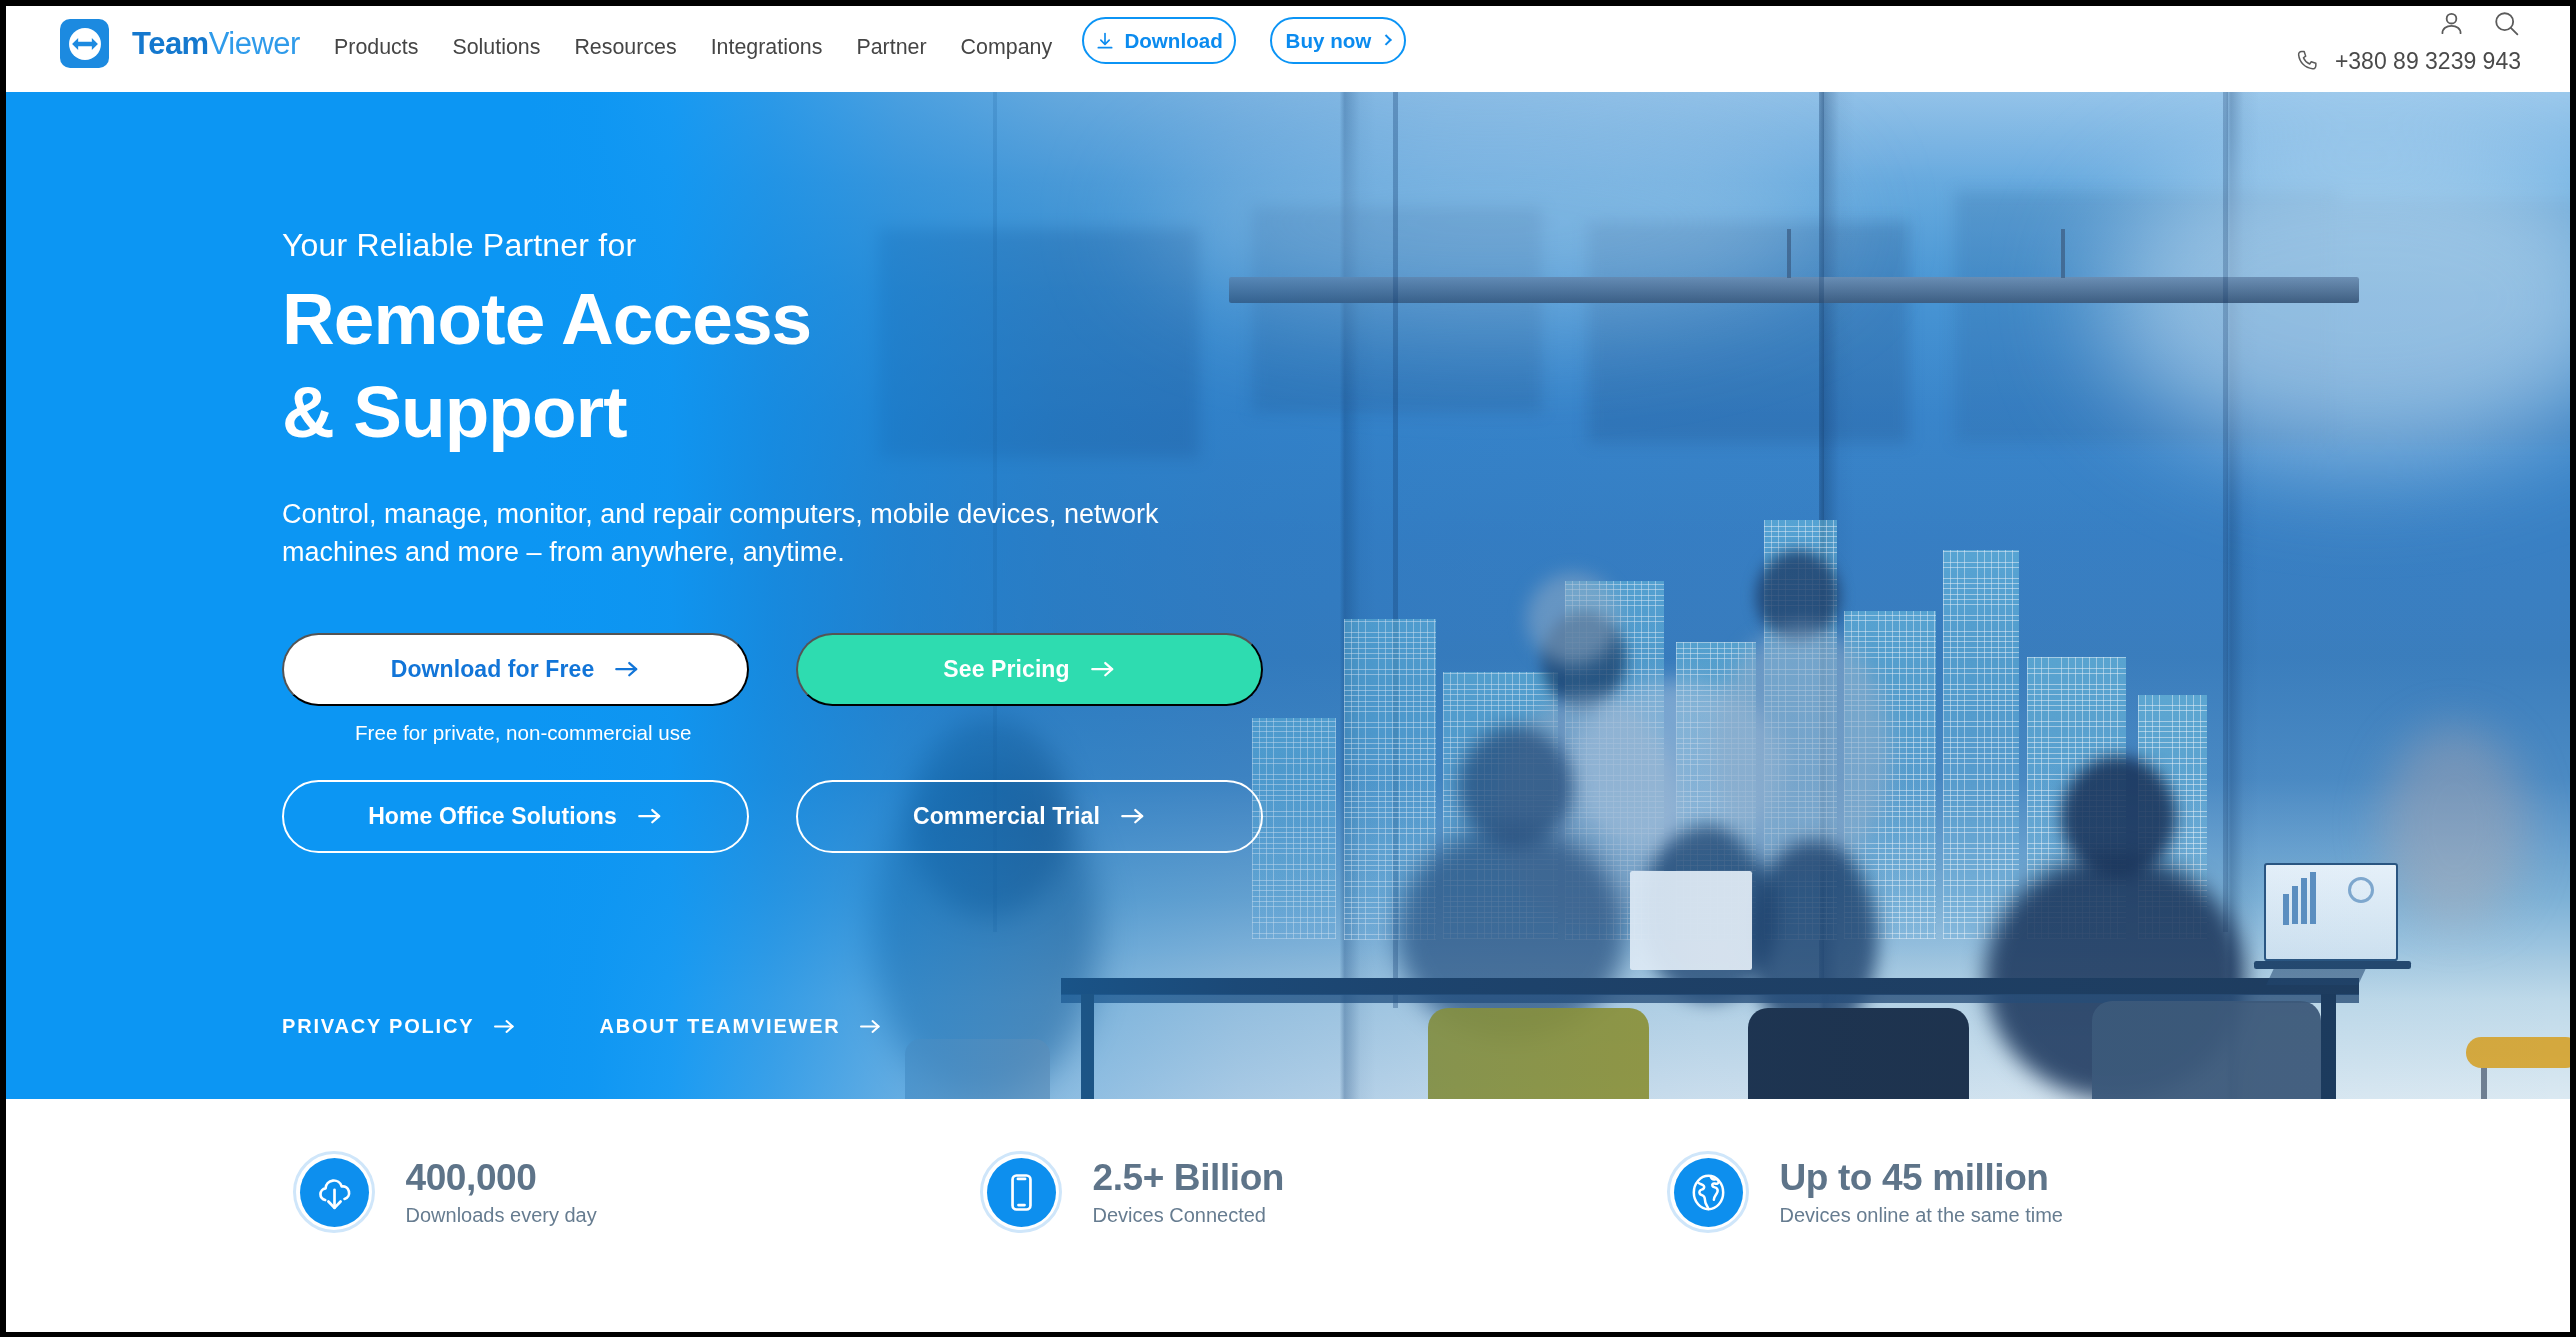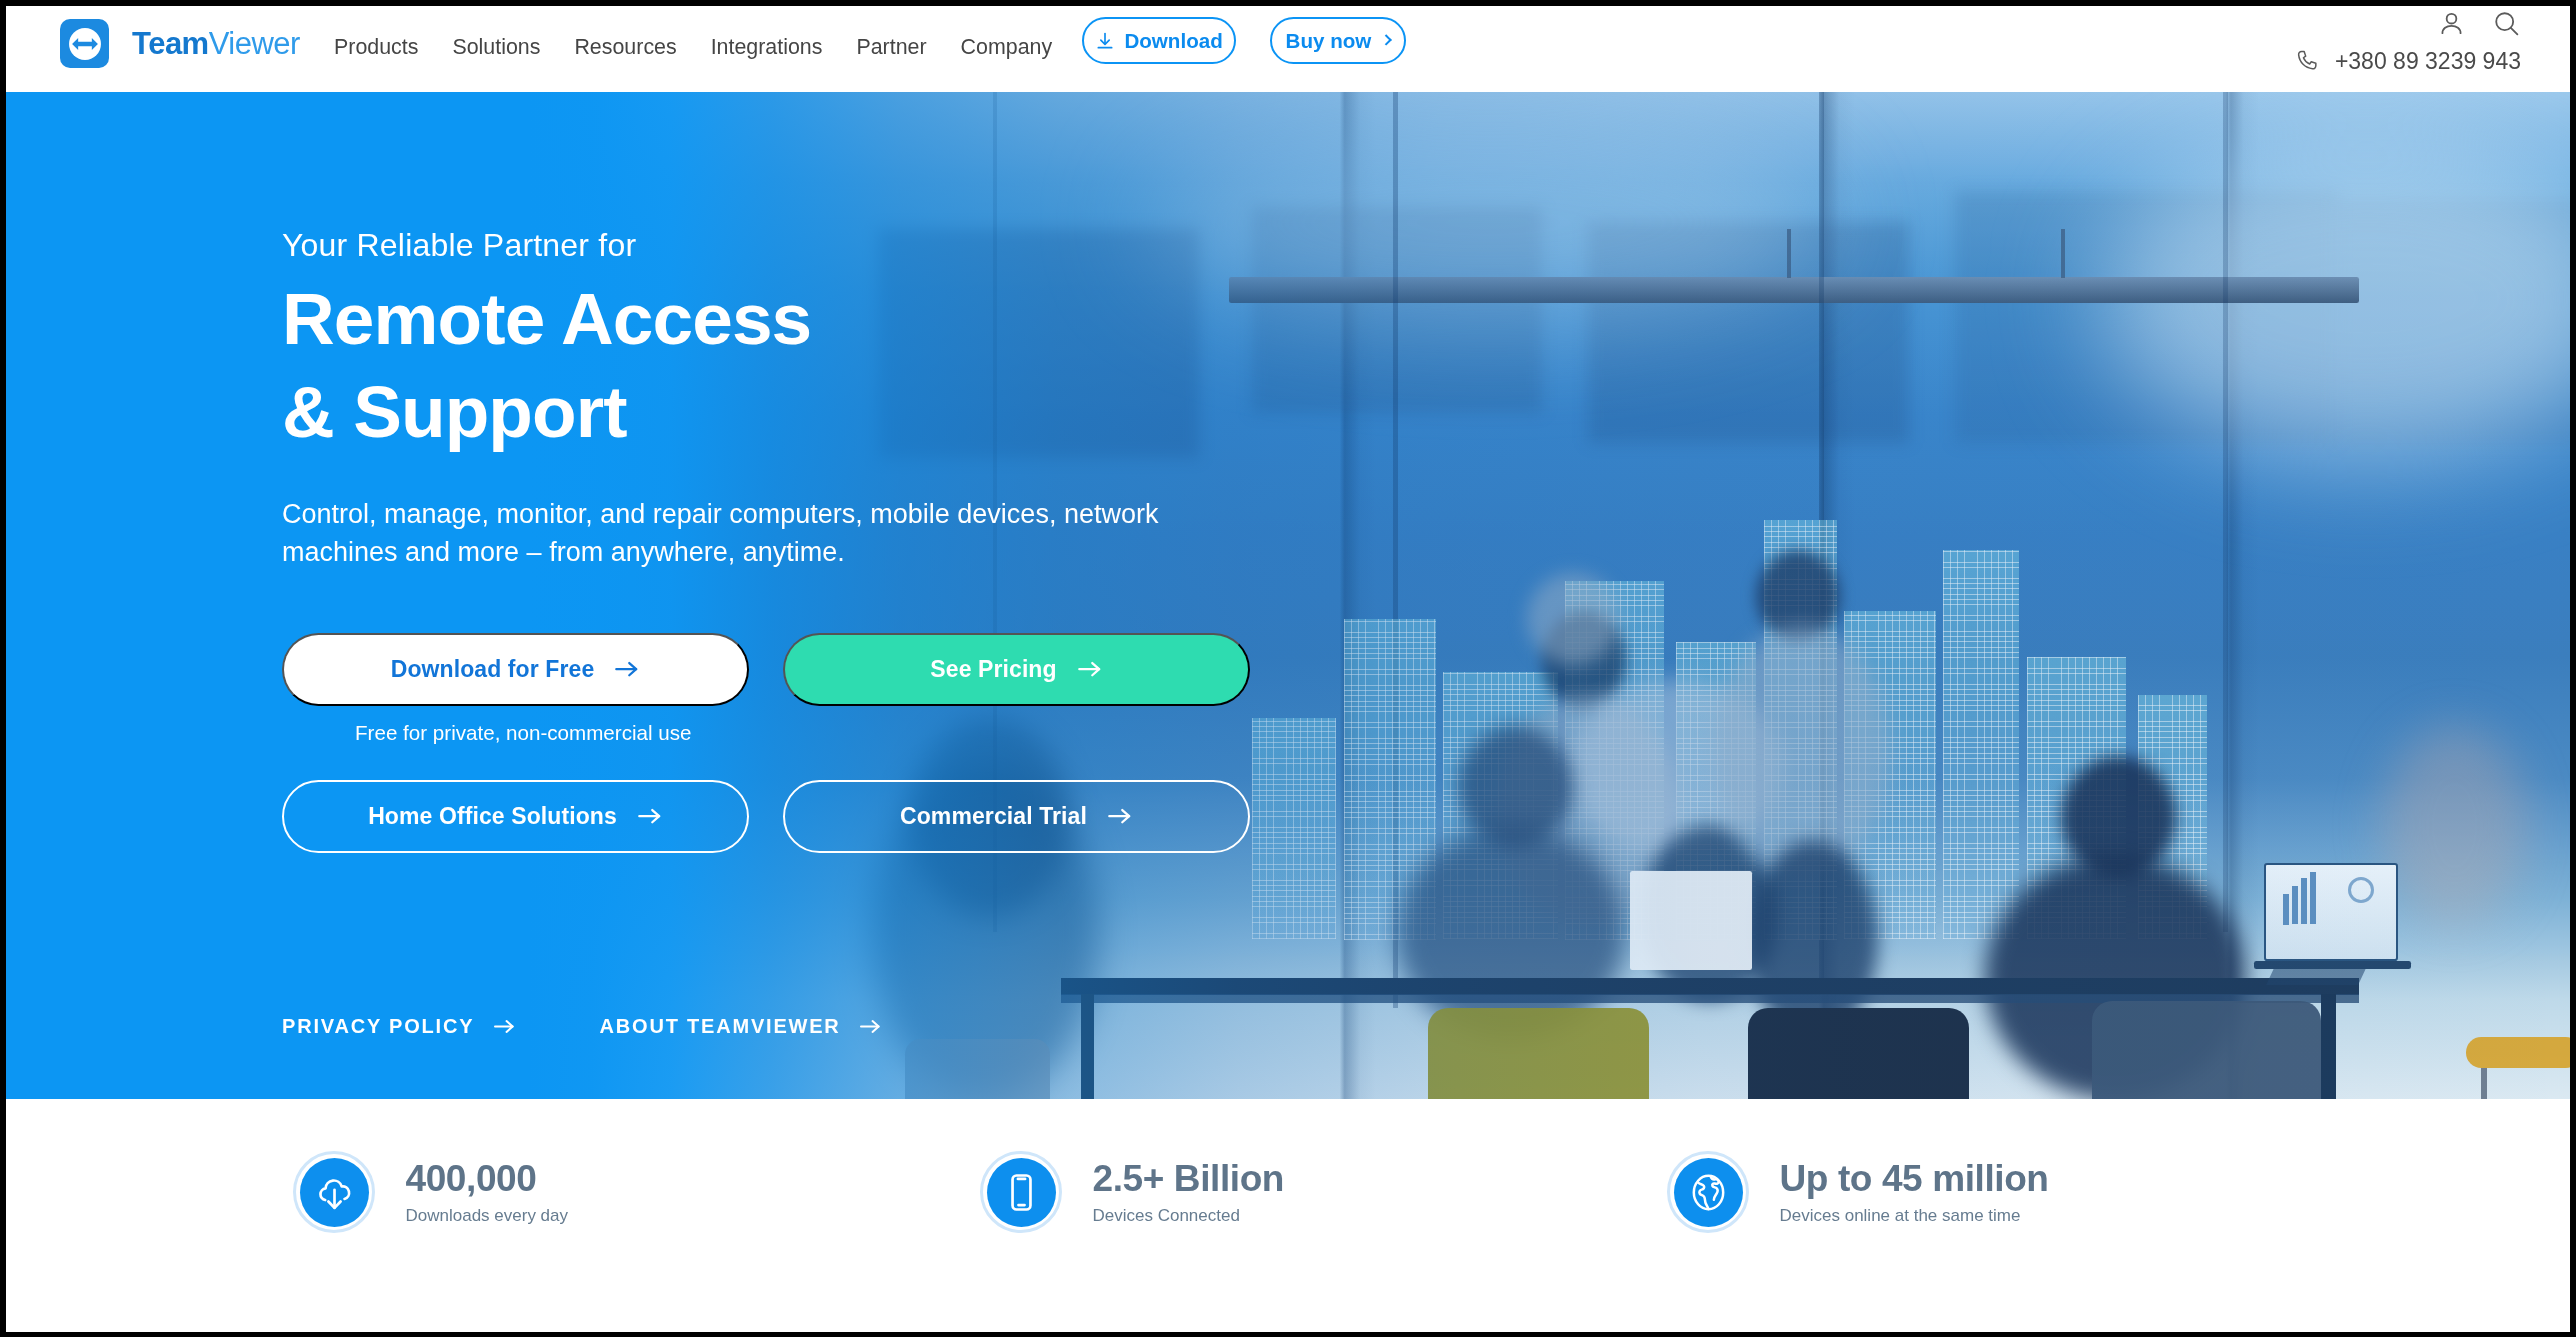--- a/index.html
+++ b/index.html
@@ -253,21 +253,21 @@
     font-size: 27px;
     color: #ffffff;
     line-height: 1.42;
     white-space: pre-line;
   }
 
   
   .cta-row {
     position: absolute;
     display: flex;
-    gap: 34px;
+    gap: 47px;
   }
   .cta-row-1 { top: 541px; }
   .cta-row-2 { top: 688px; }
 
   .cta {
     height: 73px;
     width: 467px;
     border-radius: 37px;
     display: flex;
     align-items: center;
@@ -360,21 +360,21 @@
   .stat-text { display: flex; flex-direction: column; gap: 9.2px; }
   .stat-value {
     font-size: 37px;
     font-weight: bold;
     color: #5E7489;
     line-height: 1;
     letter-spacing: -0.4px;
     white-space: nowrap;
   }
   .stat-label {
-    font-size: 17px;
+    font-size: 20px;
     color: #667C90;
     line-height: 1;
     white-space: nowrap;
   }
 
   
   .frame-top, .frame-bottom, .frame-left, .frame-right {
     position: absolute;
     background: #000;
     z-index: 200;

